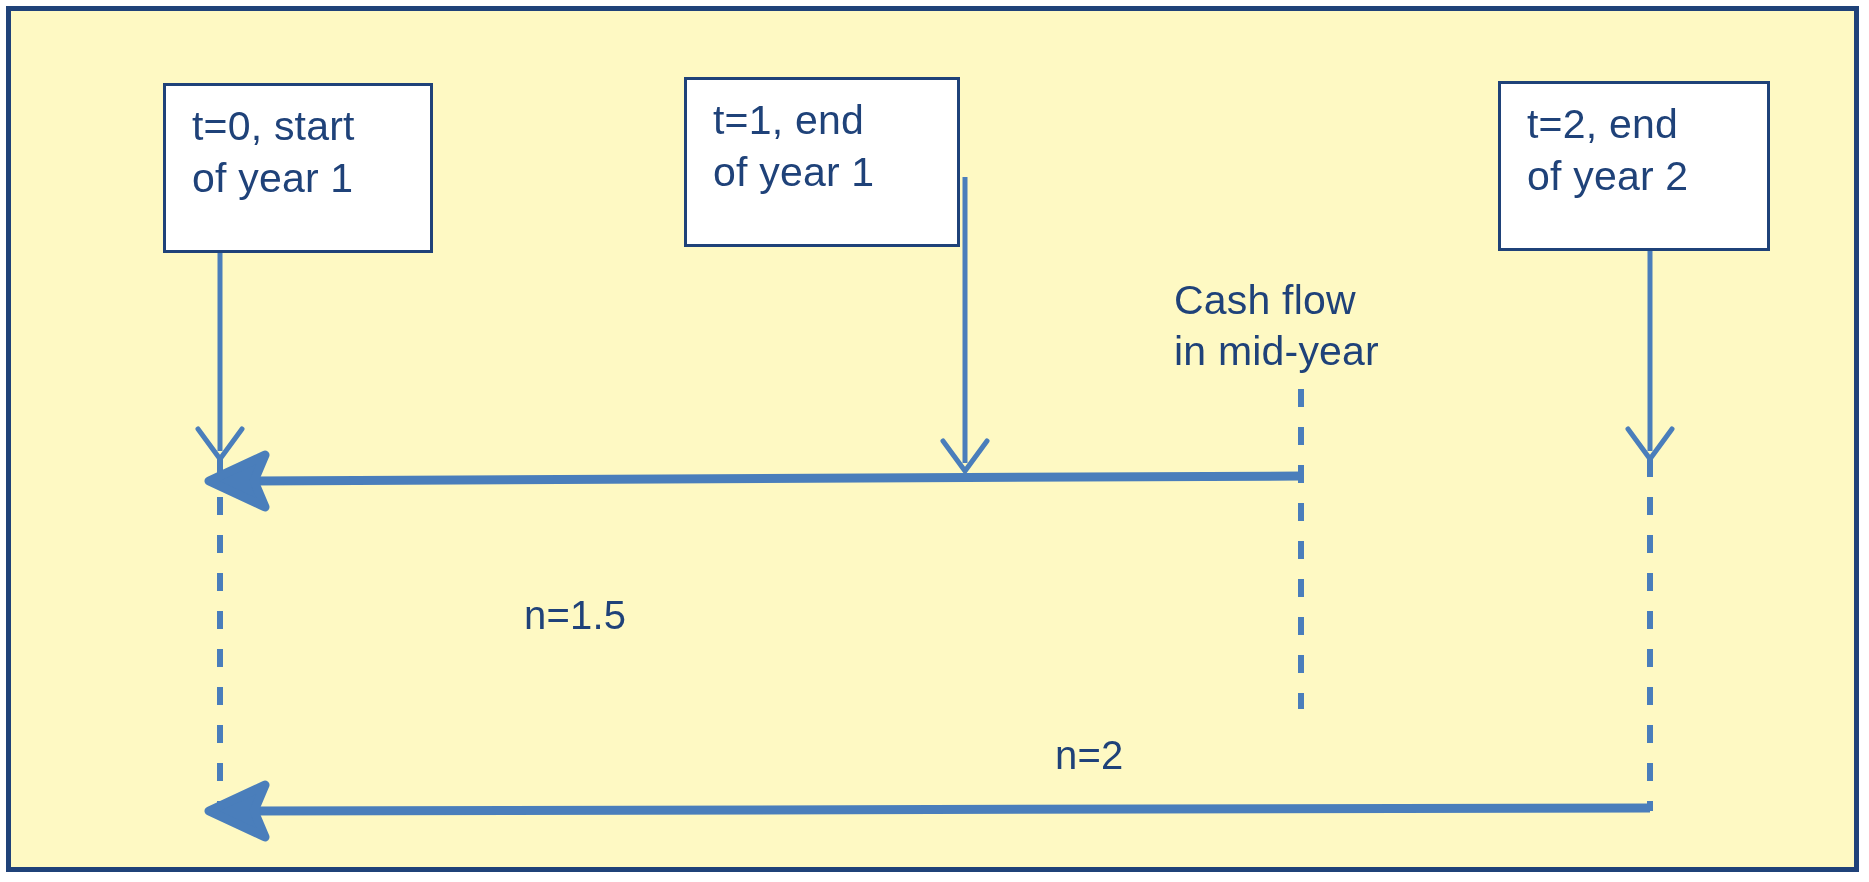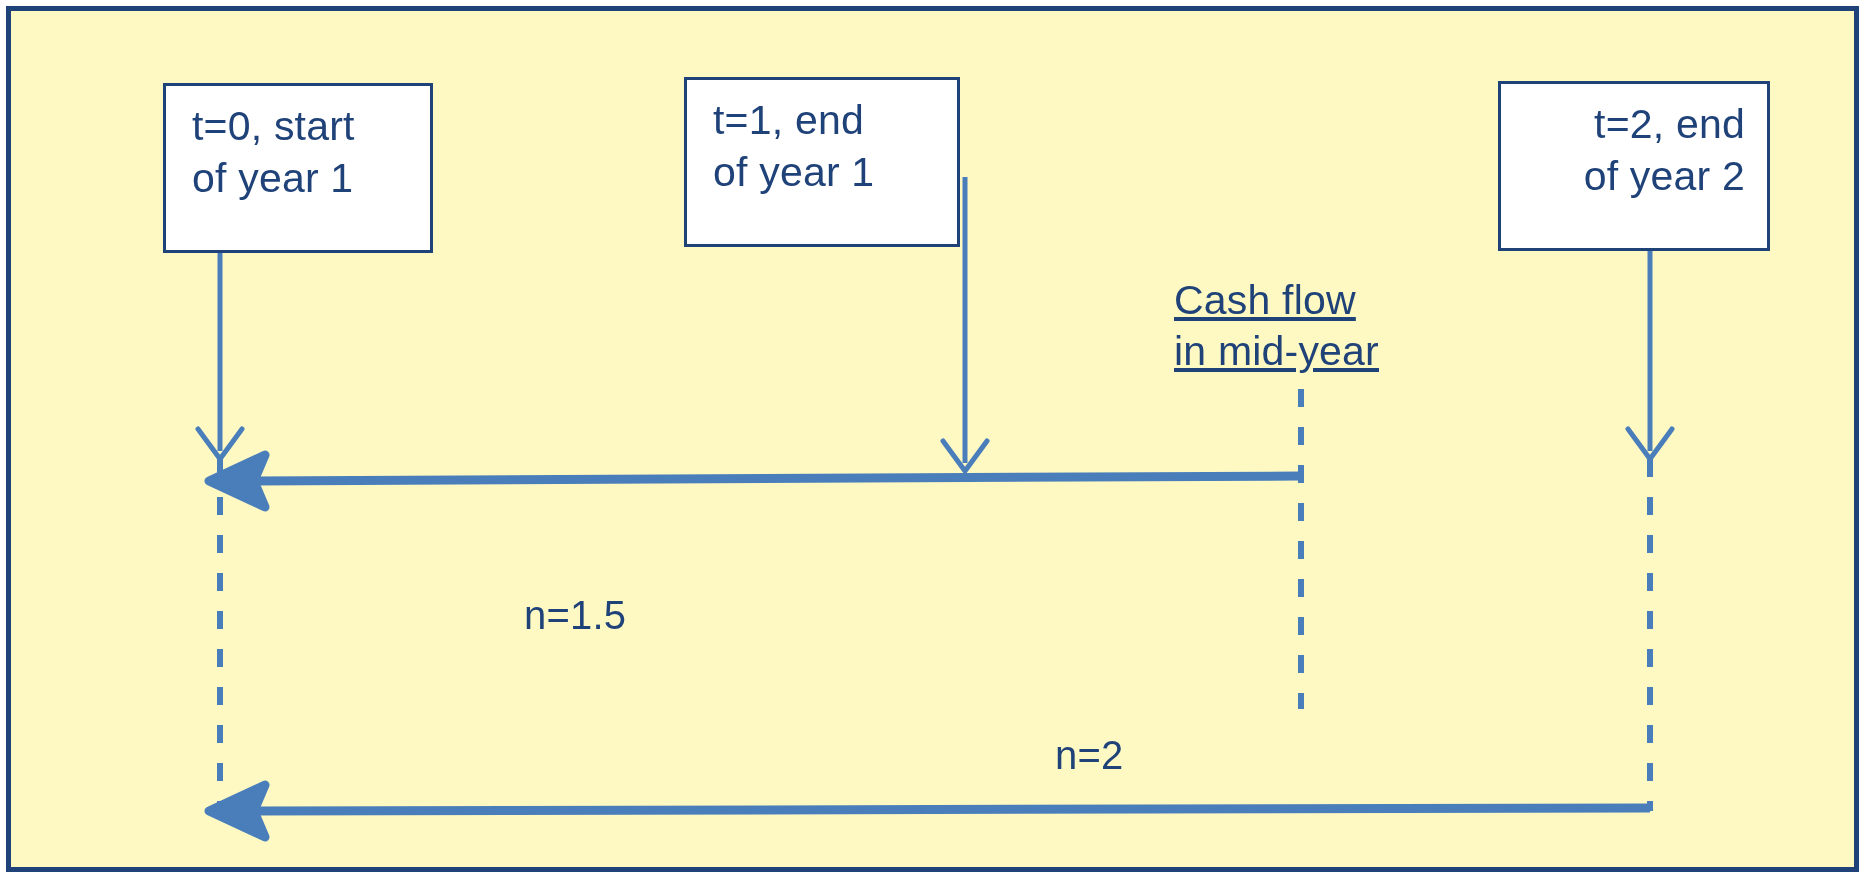--- a/index.html
+++ b/index.html
@@ -37,31 +37,31 @@
     box-sizing: border-box;
     color: #1f4279;
     font-size: 41px;
     line-height: 1.28;
     padding: 14px 22px 14px 26px;
     white-space: pre-line;
     letter-spacing: 0.2px;
   }
   #box-t0 { left: 152px; top: 72px;  width: 270px; height: 170px; }
   #box-t1 { left: 673px; top: 66px;  width: 276px; height: 170px; }
-  #box-t2 { left: 1487px; top: 70px; width: 272px; height: 170px; text-align: right; }
+  #box-t2 { left: 1487px; top: 70px; width: 272px; height: 170px; }
 
   .free-label {
     position: absolute;
     color: #1f4279;
     font-size: 41px;
     line-height: 1.25;
     white-space: pre-line;
     letter-spacing: 0.2px;
   }
-  #label-cashflow { left: 1163px; top: 264px; width: 260px; text-align: left; text-decoration: underline; }
+  #label-cashflow { left: 1163px; top: 264px; width: 260px; text-align: left; }
 
   .arrow-label {
     position: absolute;
     color: #1f4279;
     font-size: 40px;
     letter-spacing: 0.2px;
   }
   #label-n15 { left: 513px; top: 582px; }
   #label-n2  { left: 1044px; top: 722px; }
 </style>

